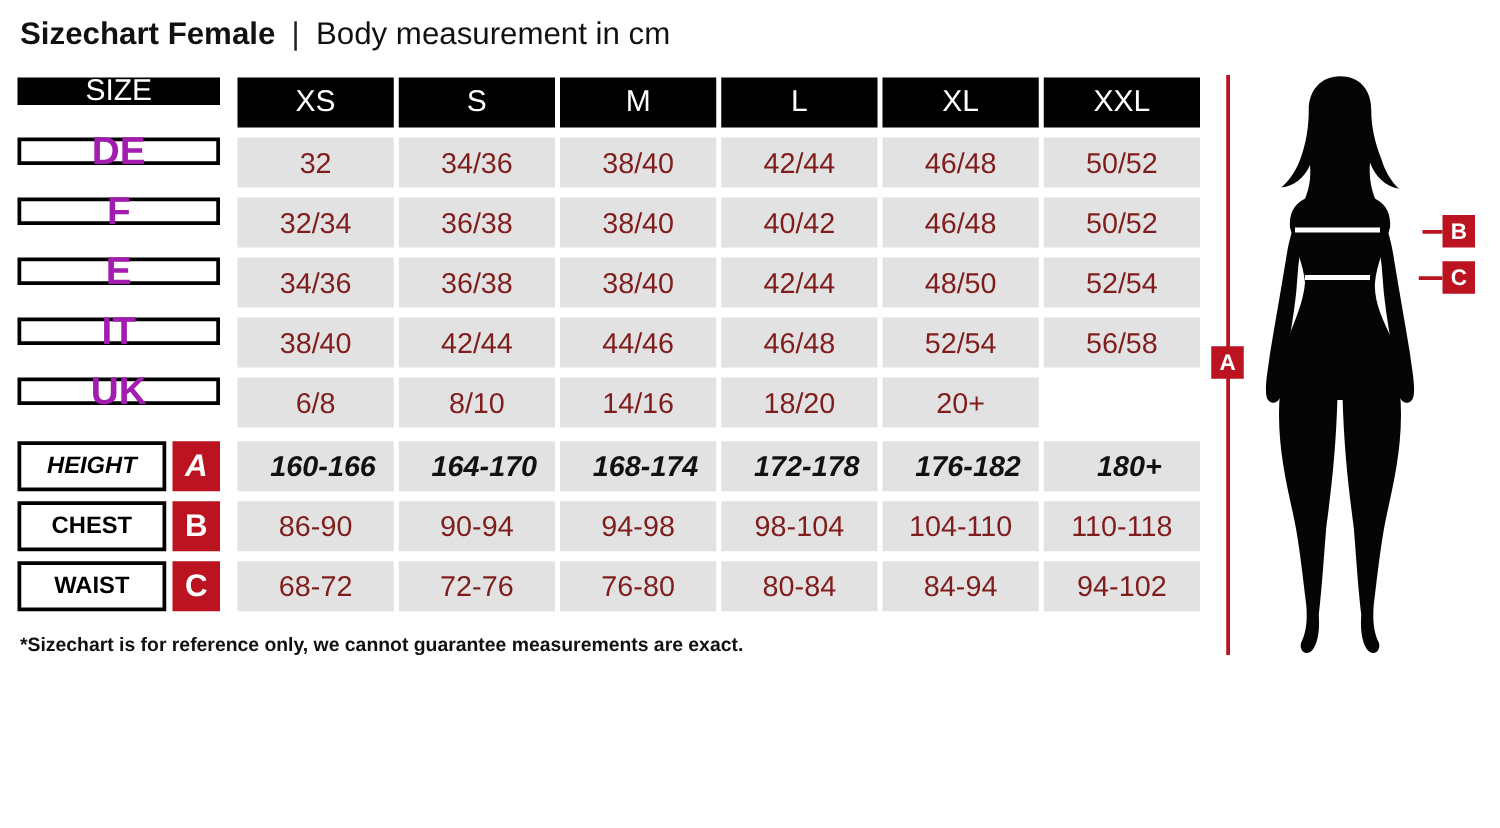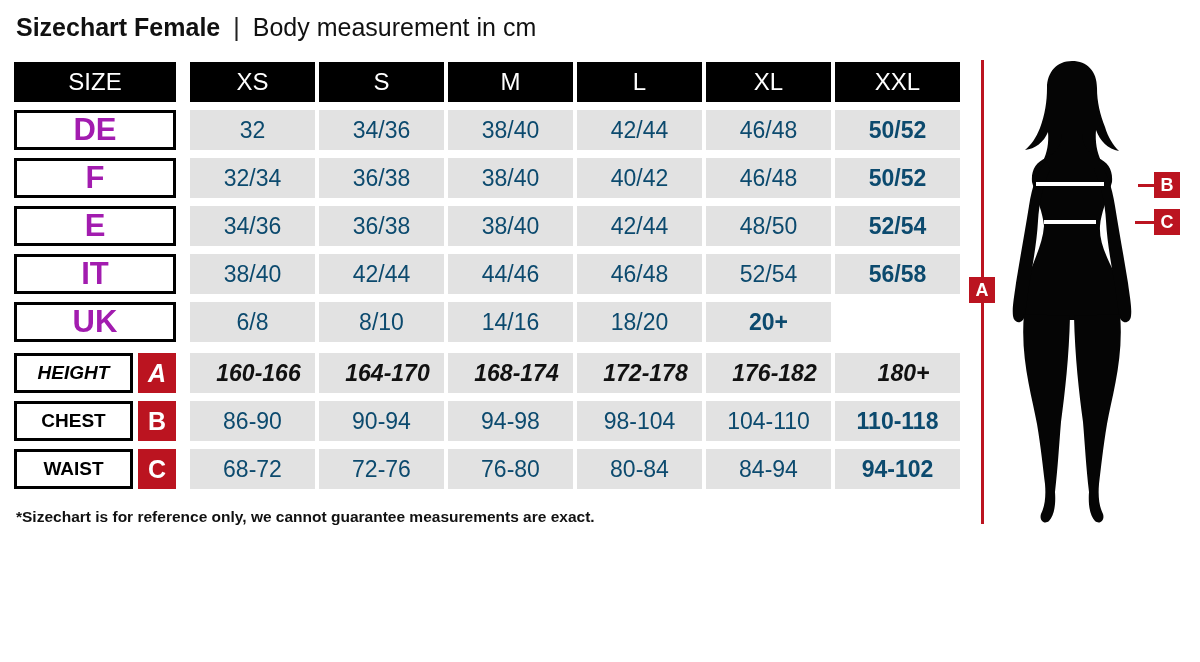--- a/index.html
+++ b/index.html
@@ -11,24 +11,24 @@
   
   .title { position:absolute; left:16px; top:13px; font-size:25px; color:#111; white-space:nowrap; }
   .t-main { font-weight:bold;margin-top:12px; }
   .t-sep  { font-weight:normal; color:#222; margin:0 13px; }
   .t-sub  { font-weight:normal; }
 
   
   .sizetable { position:absolute; left:14px; top:62px; }
   .trow { display:flex; margin-bottom:8px; }
   .trow > * { box-sizing:border-box; flex:none; }
-  .lab  { width:162px; height:40px; margin-right:14px; display:flex; align-items:center; justify-content:center; }
+  .lab  { width:162px; height:22px; margin-right:14px; display:flex; align-items:center; justify-content:center; }
   .cell { width:125px; height:40px; margin-right:4px; display:flex; align-items:center; justify-content:center;
-          background:#e2e2e2; font-size:23px; color:#0c4a6e; }
-  .cell:last-child { margin-right:0;font-weight:bold; }
+          background:#e2e2e2; font-size:23px; color:#7f1d1d; }
+  .cell:last-child { margin-right:0; }
 
   .hdr .lab, .hdr .cell { background:#000; color:#fff; font-size:24px; font-weight:normal; }
 
   .labelbox { background:#fff; border:3px solid #000; color:#a21caf; font-weight:bold; font-size:31px; }
 
   .labelwrap { width:162px; margin-right:14px; display:flex; justify-content:space-between; }
   .mlabel { box-sizing:border-box; width:119px; height:40px; border:3px solid #000; background:#fff;
             color:#000; font-weight:bold; font-size:19px; display:flex; align-items:center; justify-content:center; }
   .mbadge { width:38px; height:40px; background:#bb1420; color:#fff; font-weight:bold; font-size:25px;
             display:flex; align-items:center; justify-content:center; }

